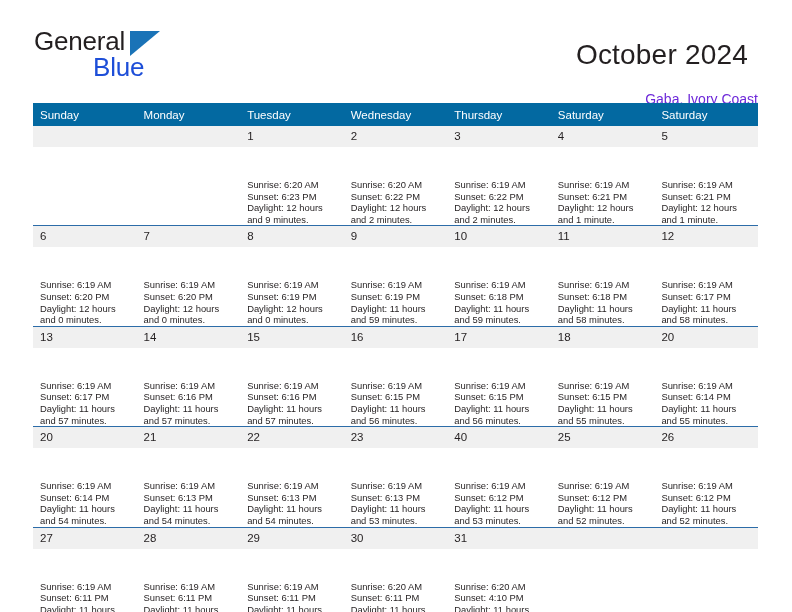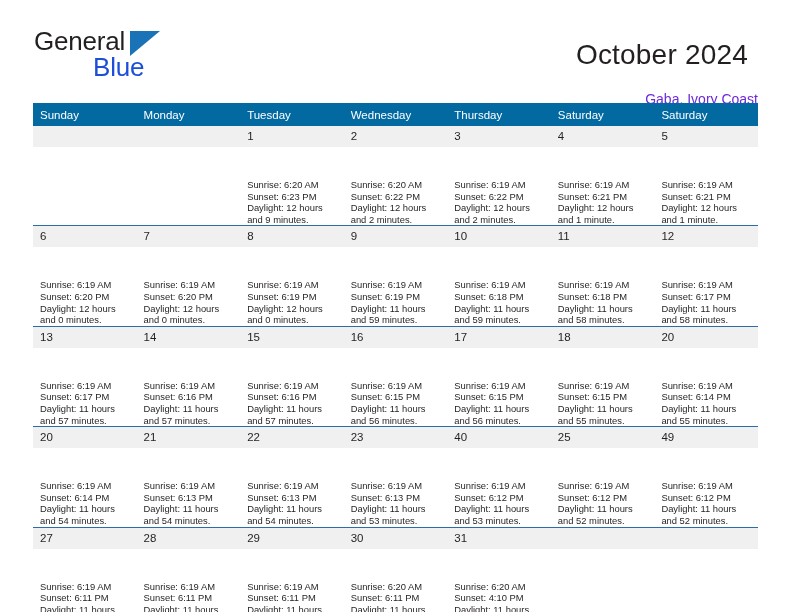--- a/index.html
+++ b/index.html
@@ -406,21 +406,21 @@
           <td>
             <div class="daynum">25</div>
             <div class="details">
               <div>Sunrise: 6:19 AM</div>
               <div>Sunset: 6:12 PM</div>
               <div>Daylight: 11 hours</div>
               <div>and 52 minutes.</div>
             </div>
           </td>
           <td>
-            <div class="daynum">49</div>
+            <div class="daynum">26</div>
             <div class="details">
               <div>Sunrise: 6:19 AM</div>
               <div>Sunset: 6:12 PM</div>
               <div>Daylight: 11 hours</div>
               <div>and 52 minutes.</div>
             </div>
           </td>
         </tr>
         <tr class="week-row">
           <td>

